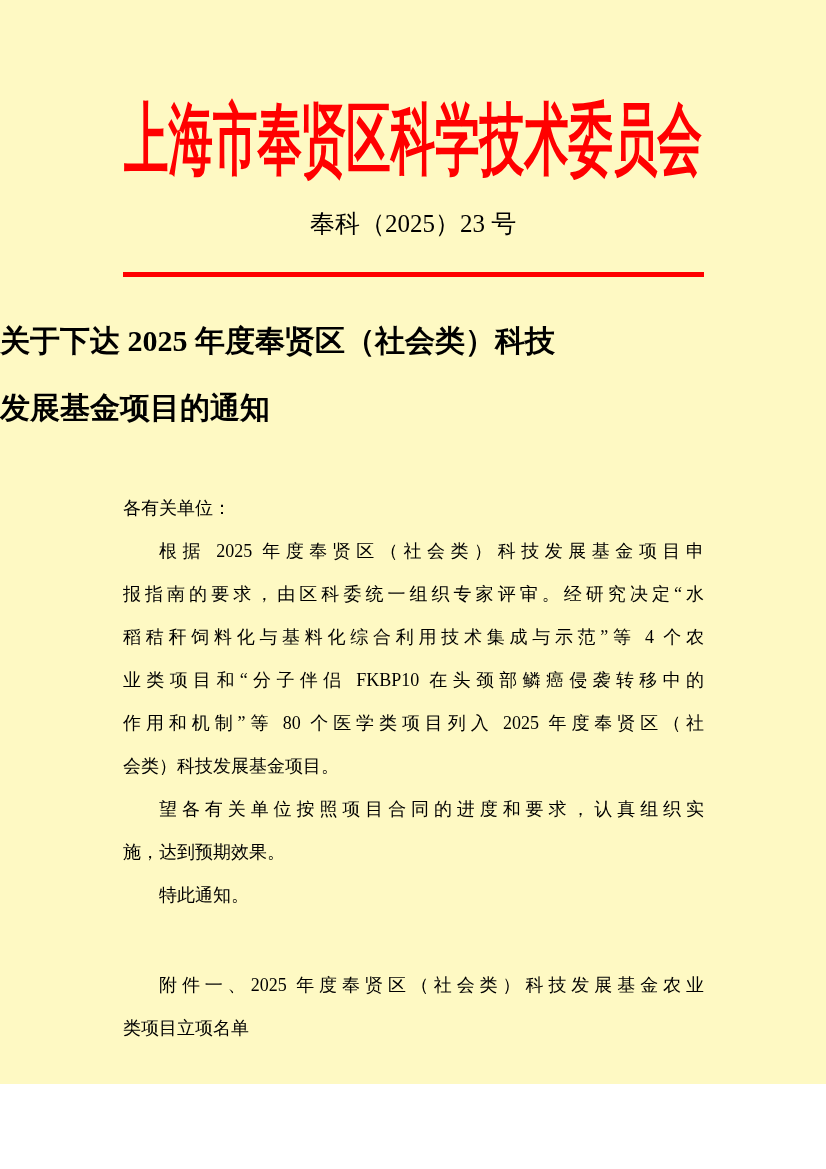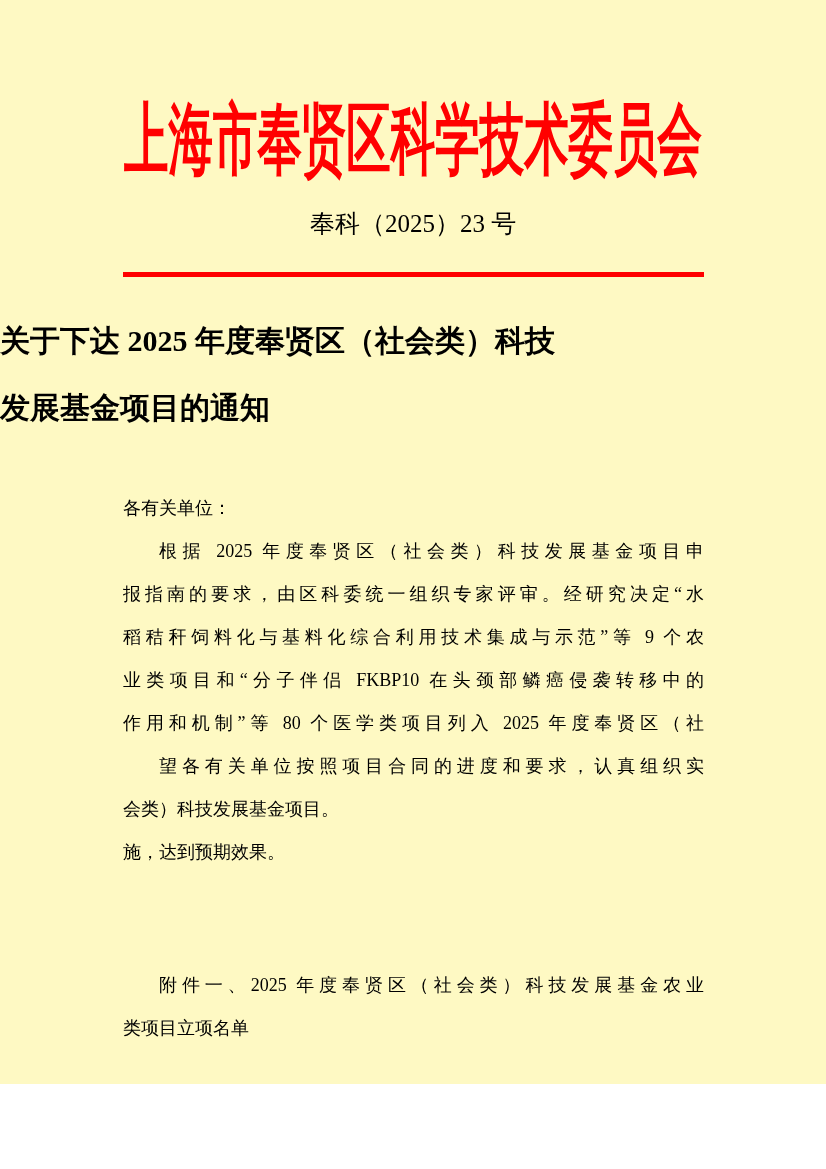--- a/index.html
+++ b/index.html
@@ -115,26 +115,27 @@
 
   <div class="doc-title">
     <div>关于下达 2025 年度奉贤区（社会类）科技</div>
     <div>发展基金项目的通知</div>
   </div>
 
   <div class="body-block body-main">
       <div class="text-line">各有关单位：</div>
       <div class="text-line fill" style="text-indent: 2em;">根据 2025 年度奉贤区（社会类）科技发展基金项目申</div>
       <div class="text-line fill">报指南的要求，由区科委统一组织专家评审。经研究决定“水</div>
-      <div class="text-line fill">稻秸秆饲料化与基料化综合利用技术集成与示范”等 9 个农</div>
+      <div class="text-line fill">稻秸秆饲料化与基料化综合利用技术集成与示范”等 4 个农</div>
       <div class="text-line fill">业类项目和“分子伴侣 FKBP10 在头颈部鳞癌侵袭转移中的</div>
       <div class="text-line fill">作用和机制”等 80 个医学类项目列入 2025 年度奉贤区（社</div>
+      <div class="text-line">会类）科技发展基金项目。</div>
       <div class="text-line fill" style="text-indent: 2em;">望各有关单位按照项目合同的进度和要求，认真组织实</div>
-      <div class="text-line">会类）科技发展基金项目。</div>
       <div class="text-line">施，达到预期效果。</div>
+      <div class="text-line" style="text-indent: 2em;">特此通知。</div>
     </div>
 
   <div class="body-block attachment-block">
       <div class="text-line fill" style="text-indent: 2em;">附件一、2025 年度奉贤区（社会类）科技发展基金农业</div>
       <div class="text-line">类项目立项名单</div>
     </div>
 
   <div class="page-number">— 1 —</div>
 
 </div>

